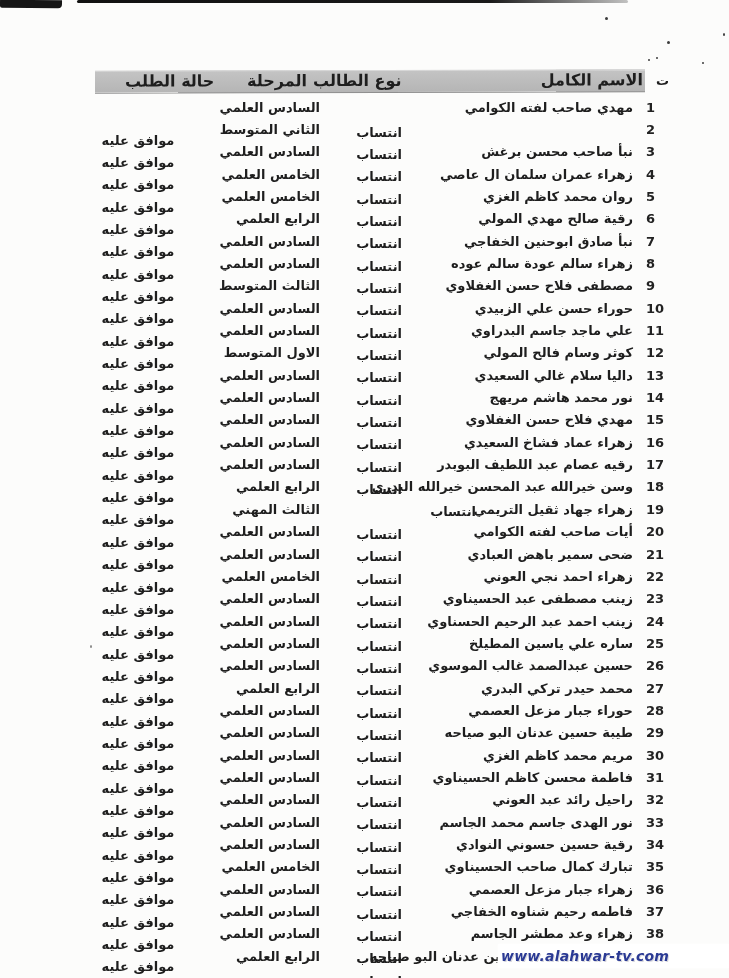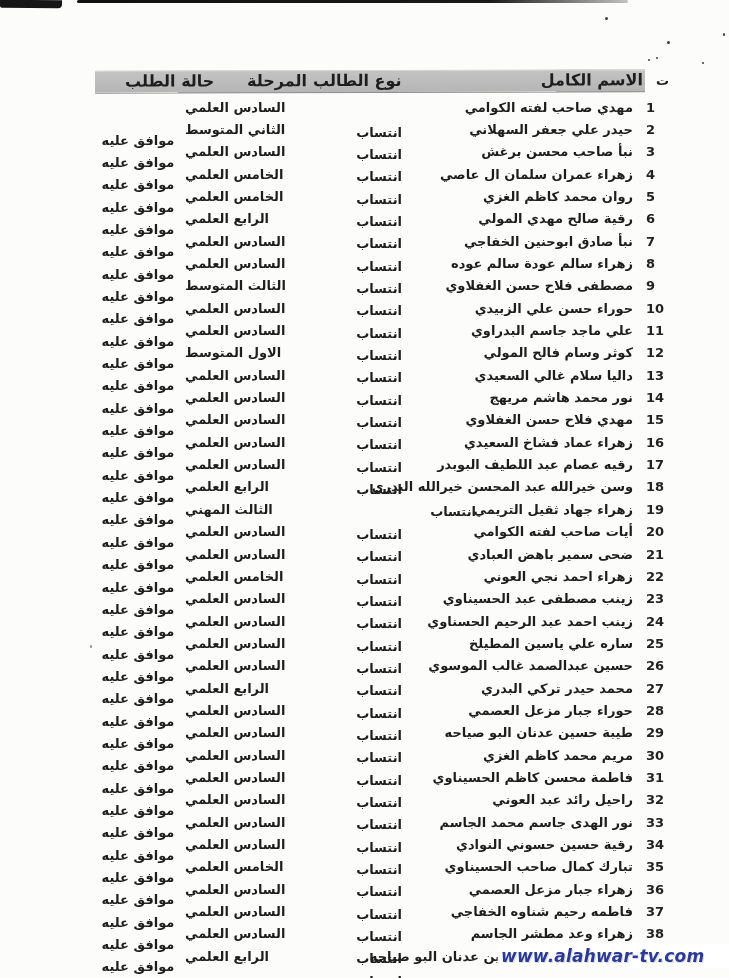--- a/index.html
+++ b/index.html
@@ -45,35 +45,35 @@
   }
 
   
   .rows{position:absolute;left:0;top:0;width:729px;height:978px;}
   .row{position:absolute;left:0;width:729px;height:22px;line-height:22px;}
   .cell{position:absolute;top:0;height:22px;line-height:22px;
     font-size:13px;font-weight:bold;white-space:nowrap;}
   .cell-no{left:646px;width:24px;text-align:left;font-size:13px;color:#222;}
   .cell-name{right:96px;direction:rtl;text-align:center;}
   .cell-type{left:342px;width:60px;text-align:right;direction:rtl;margin-top:25px;}
-  .cell-stage{left:185px;width:120px;text-align:left;direction:rtl;}
+  .cell-stage{left:200px;width:120px;text-align:right;direction:rtl;}
   .cell-status{left:96px;width:84px;text-align:center;direction:rtl;margin-top:33px;}
   .row-18 .cell-type{left:420px;width:56px;}
   .row-39 .cell-name{right:229px;}
   .row-39 .cell-no{transform:translateY(-7px);}
 
   
   .watermark{
     position:absolute;left:498px;top:944px;width:231px;height:24px;
     background:#ffffff;
     display:flex;align-items:center;
     box-shadow:0 0 3px rgba(255,255,255,.9);
   }
   .watermark span{
-    font-size:17px;font-weight:bold;font-style:italic;
+    font-size:14px;font-weight:bold;font-style:italic;
     letter-spacing:.2px;
     color:#2b3a94;
     text-shadow:0 0 2px #ffffff,1px 1px 0 rgba(120,120,140,.35);
     padding-left:3px;white-space:nowrap;
   }
 </style>
 </head>
 <body>
 
 <div class="page">
@@ -99,21 +99,20 @@
   <div class="rows" id="rows">
       <div class="row row-1" style="top: 96.5px;">
         <span class="cell cell-no">1</span>
         <span class="cell cell-name">مهدي صاحب لفته الكوامي</span>
         <span class="cell cell-type">انتساب</span>
         <span class="cell cell-stage">السادس العلمي</span>
         <span class="cell cell-status">موافق عليه</span>
       </div>
       <div class="row row-2" style="top: 118.85px;">
         <span class="cell cell-no">2</span>
-        <span class="cell cell-name">حيدر علي جعفر السهلاني</span>
         <span class="cell cell-type">انتساب</span>
         <span class="cell cell-stage">الثاني المتوسط</span>
         <span class="cell cell-status">موافق عليه</span>
       </div>
       <div class="row row-3" style="top: 141.2px;">
         <span class="cell cell-no">3</span>
         <span class="cell cell-name">نبأ صاحب محسن برغش</span>
         <span class="cell cell-type">انتساب</span>
         <span class="cell cell-stage">السادس العلمي</span>
         <span class="cell cell-status">موافق عليه</span>

